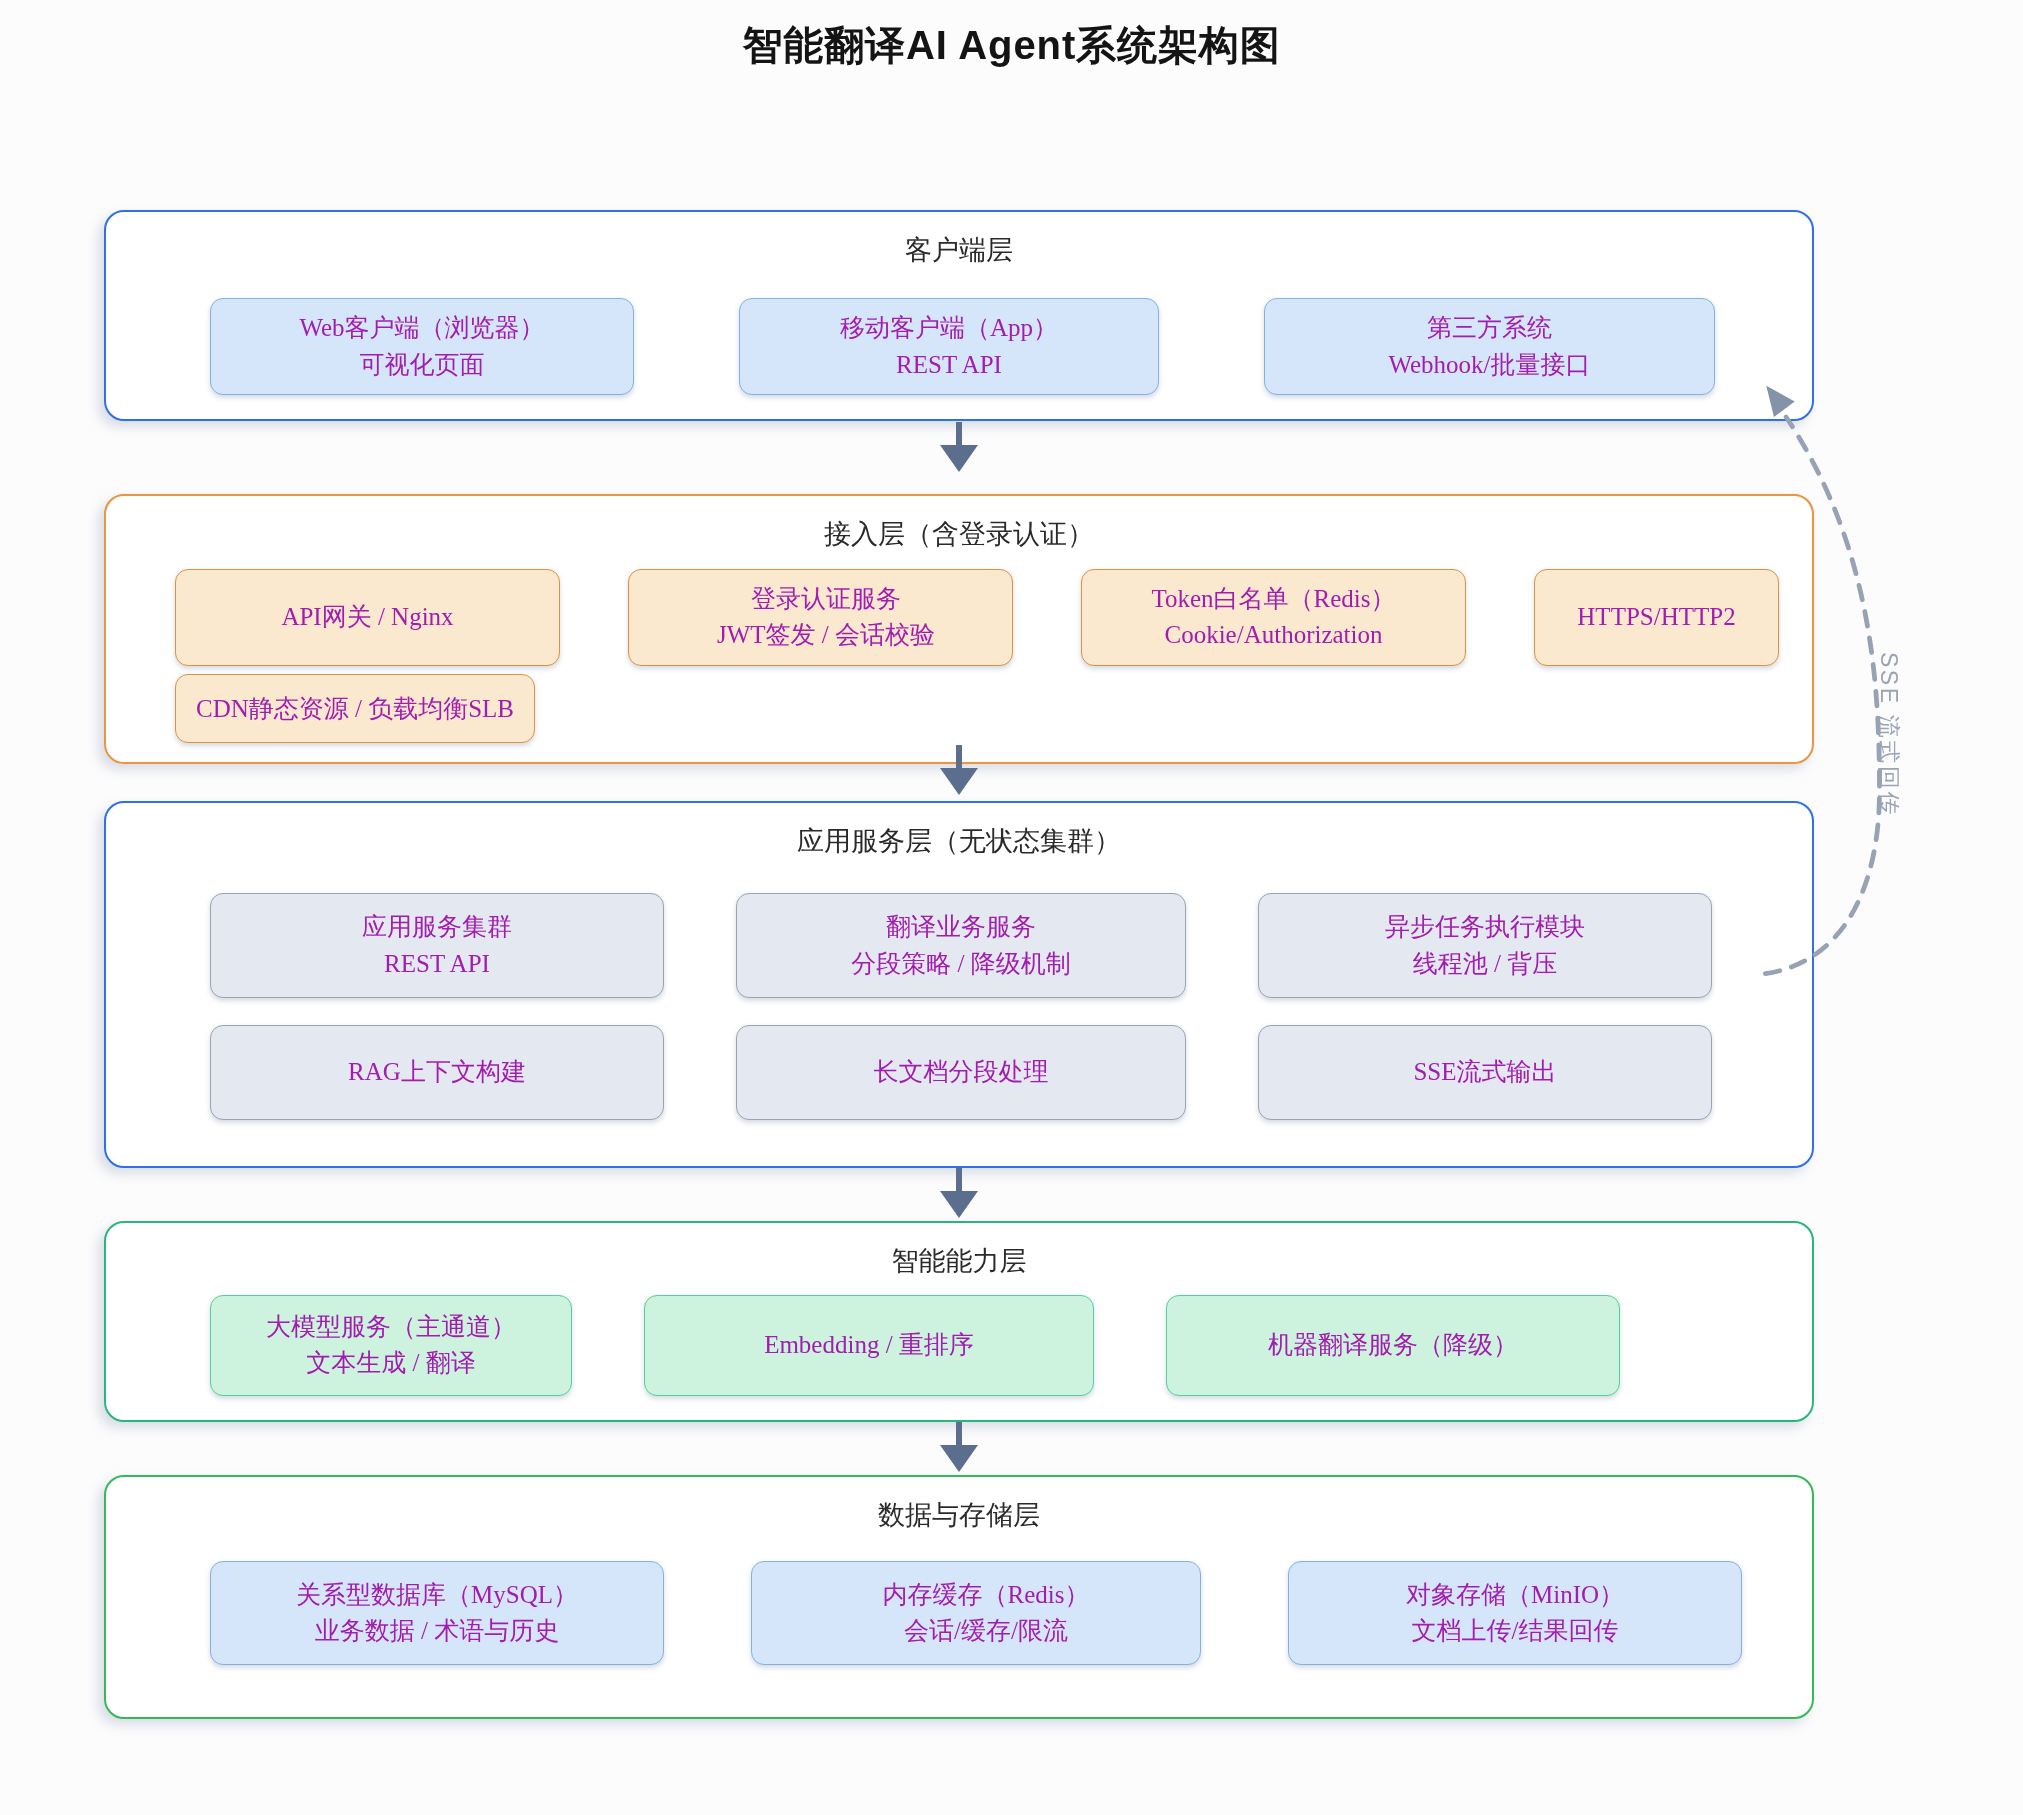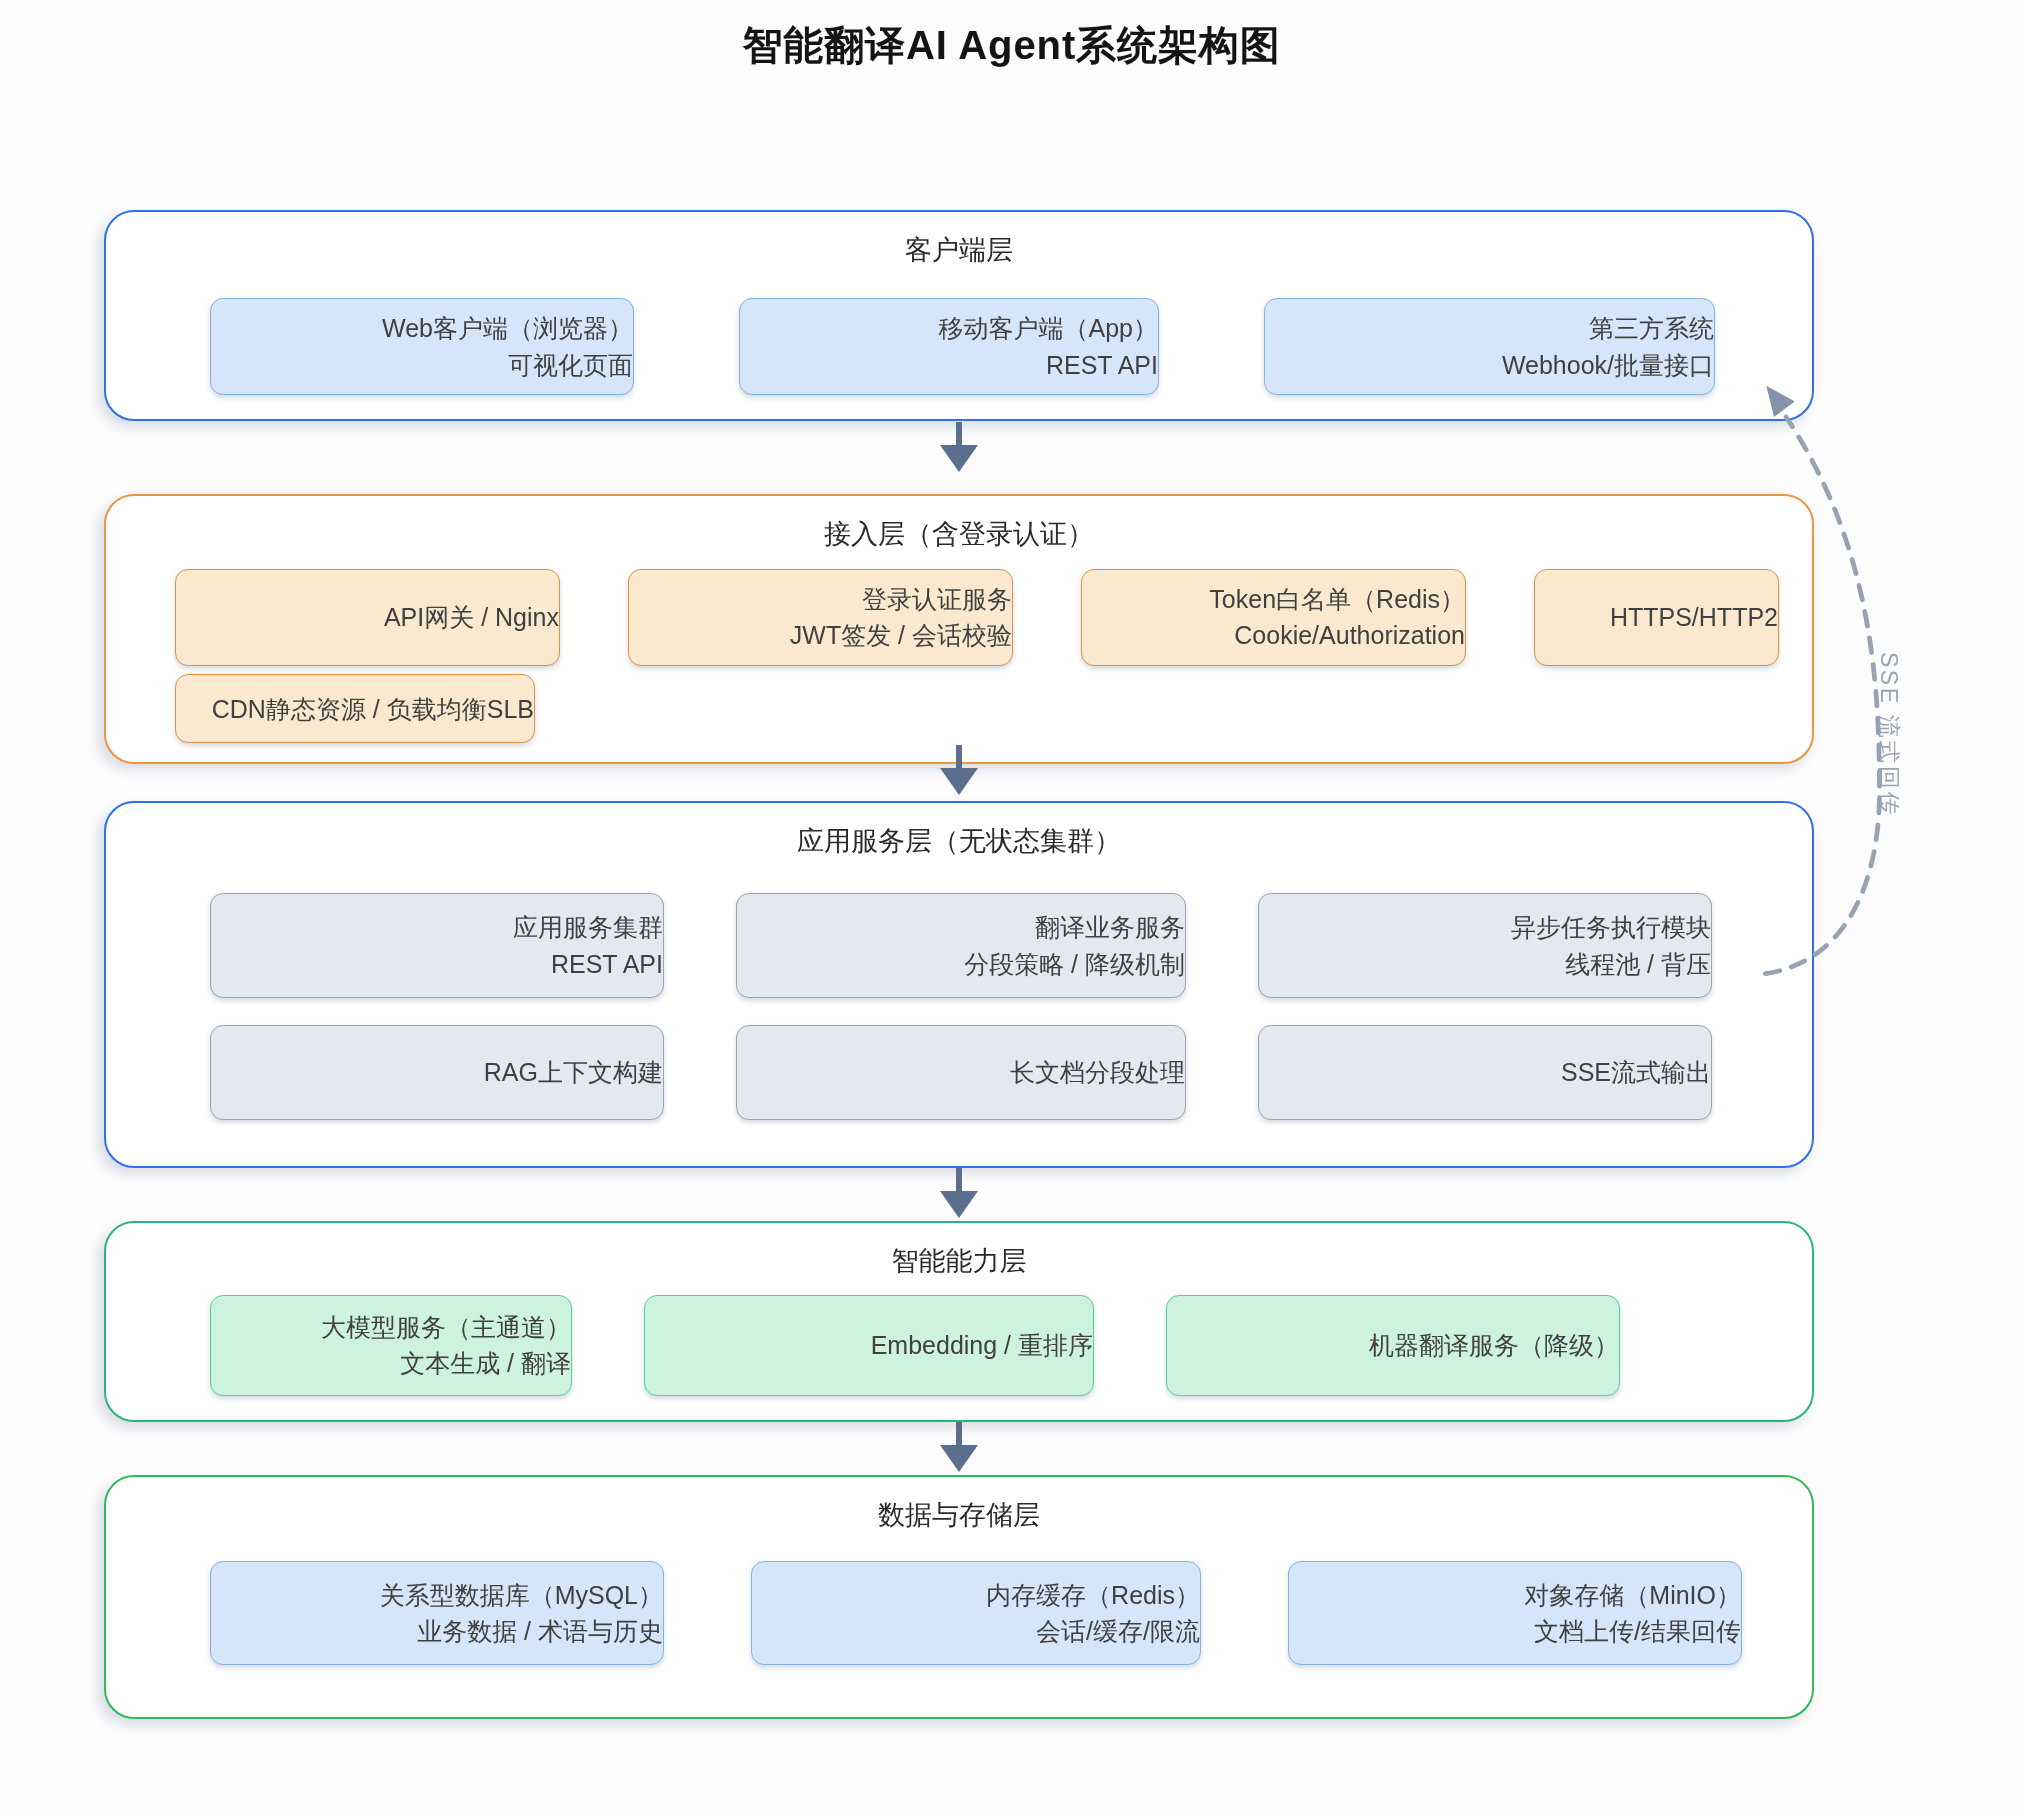--- a/index.html
+++ b/index.html
@@ -12,40 +12,41 @@
     overflow:hidden;
   }
   .canvas{position:absolute;inset:0;}
   .title{
     position:absolute;top:18px;left:0;width:100%;
     text-align:center;font-size:40px;font-weight:700;color:#141414;
     margin:0;letter-spacing:0.9px;
   }
   .layer{
     position:absolute;left:104px;width:1710px;
-    background:#ffffff;border-radius:30px;box-sizing:border-box;
+    background:#ffffff;border-radius:20px;box-sizing:border-box;
     box-shadow:-5.2px 6px 10.4px rgba(120,135,160,0.25);
   }
   .layer-label{
     text-align:center;font-size:27px;color:#2a2a2a;
     margin-top:19px;height:38px;line-height:38px;
   }
   .blue-layer{border:2.6px solid #2f6fe8;}
   .orange-layer{border:2.6px solid #ec9440;}
   .green-layer{border:2.6px solid #29b67c;}
   .green2-layer{border:2.6px solid #33ba58;}
   .row{
     display:flex;align-items:stretch;box-sizing:border-box;
   }
   .node{
     box-sizing:border-box;border-radius:13px;
-    display:flex;flex-direction:column;justify-content:center;align-items:flex-end;
-    font-size:25px;line-height:1.45;text-align:center;color:#404040;
+    display:flex;flex-direction:column;justify-content:center;align-items:center;
+    font-size:25px;line-height:1.45;text-align:center;color:#a21caf;
     box-shadow:0 2.6px 5.2px rgba(120,135,160,0.30);
     flex-shrink:0;
+    font-family:Liberation Serif, serif;
   }
   .node-blue{background:#d6e6fa;border:1.7px solid #84b1e4;}
   .node-orange{background:#fbe9cf;border:1.7px solid #de9241;}
   .node-gray{background:#e4e9f1;border:1.7px solid #9aa4b2;}
   .node-green{background:#cdf2de;border:1.7px solid #55d09a;}
   .down-arrow{
     position:absolute;width:38px;
     display:flex;flex-direction:column;align-items:center;
   }
   .down-arrow .stem{width:6px;height:23px;background:#5c6e8d;}

